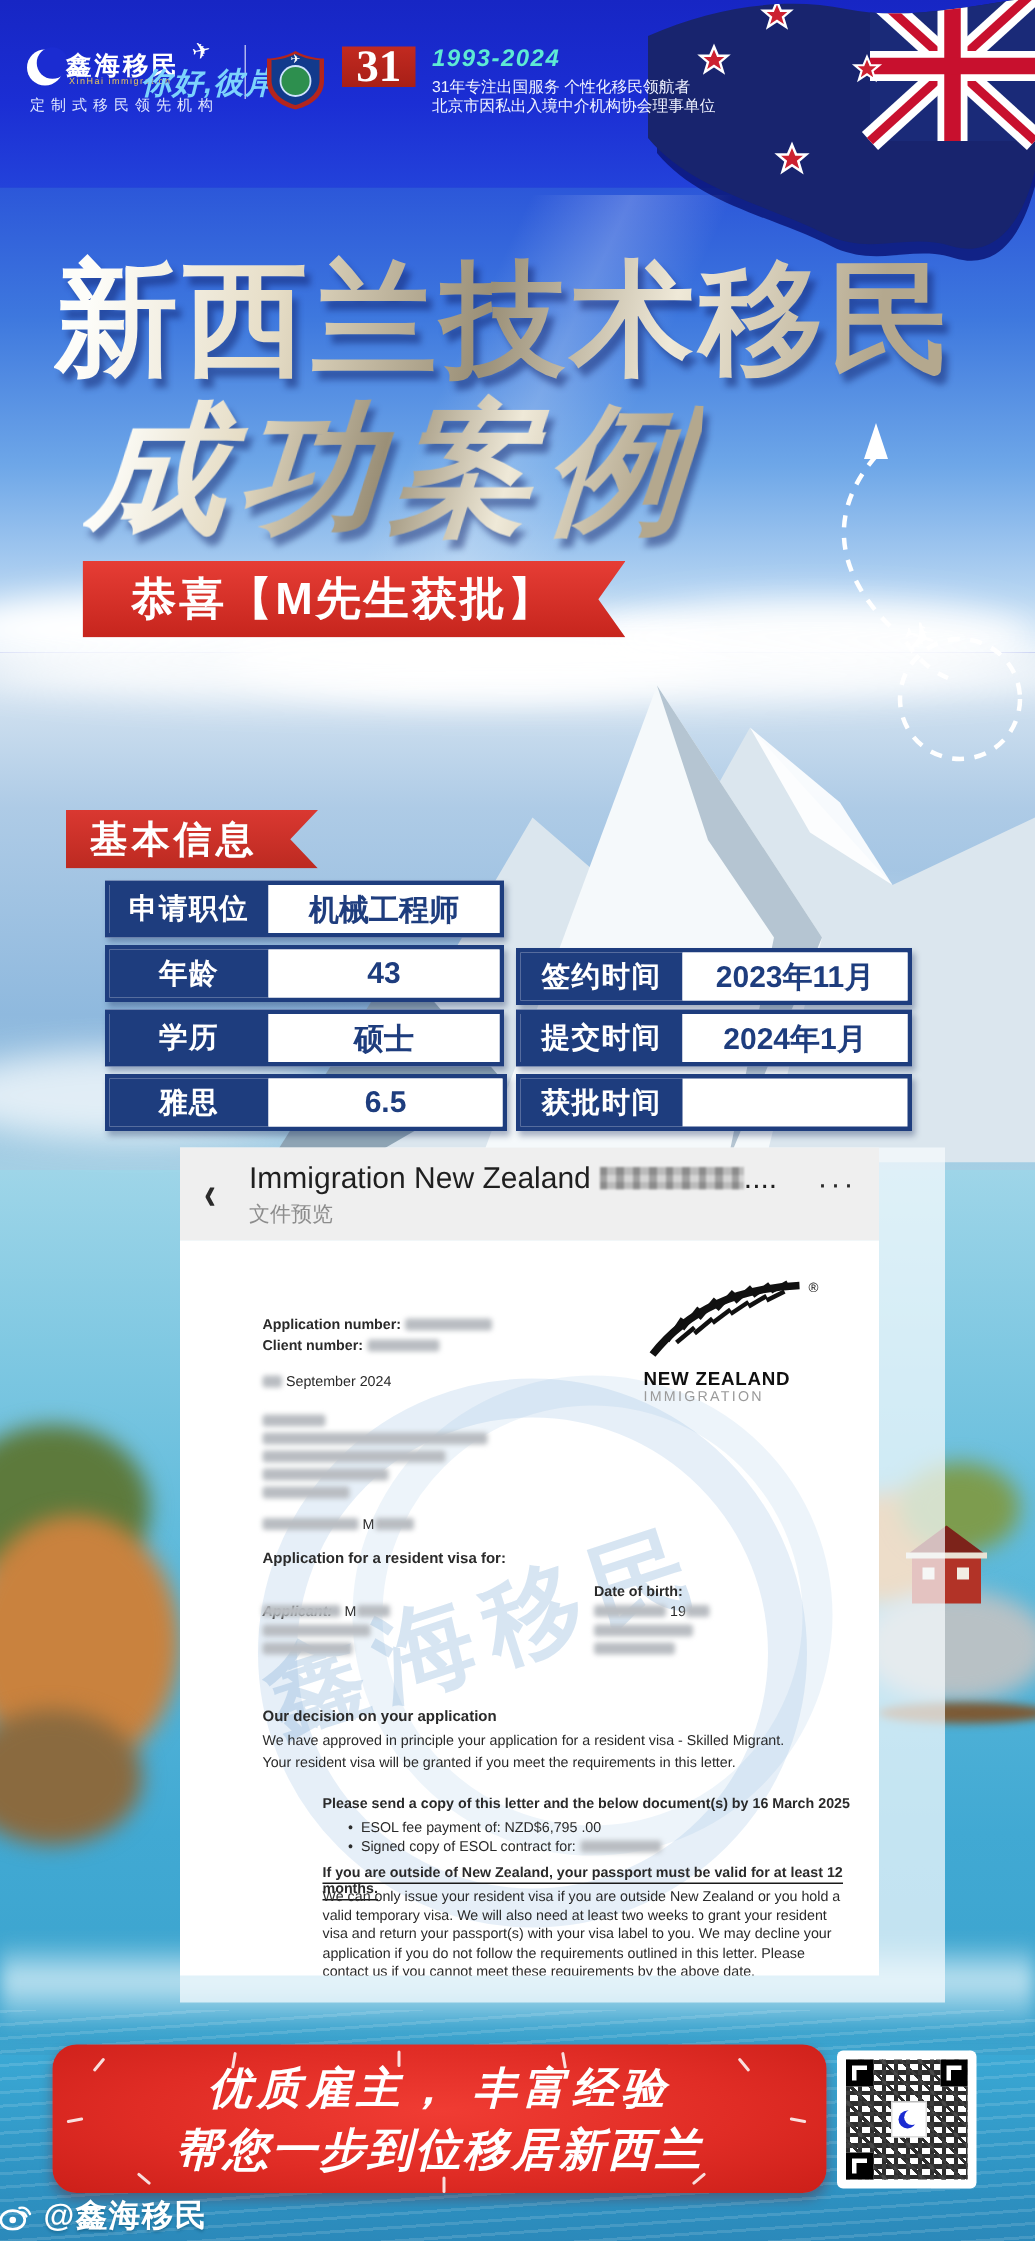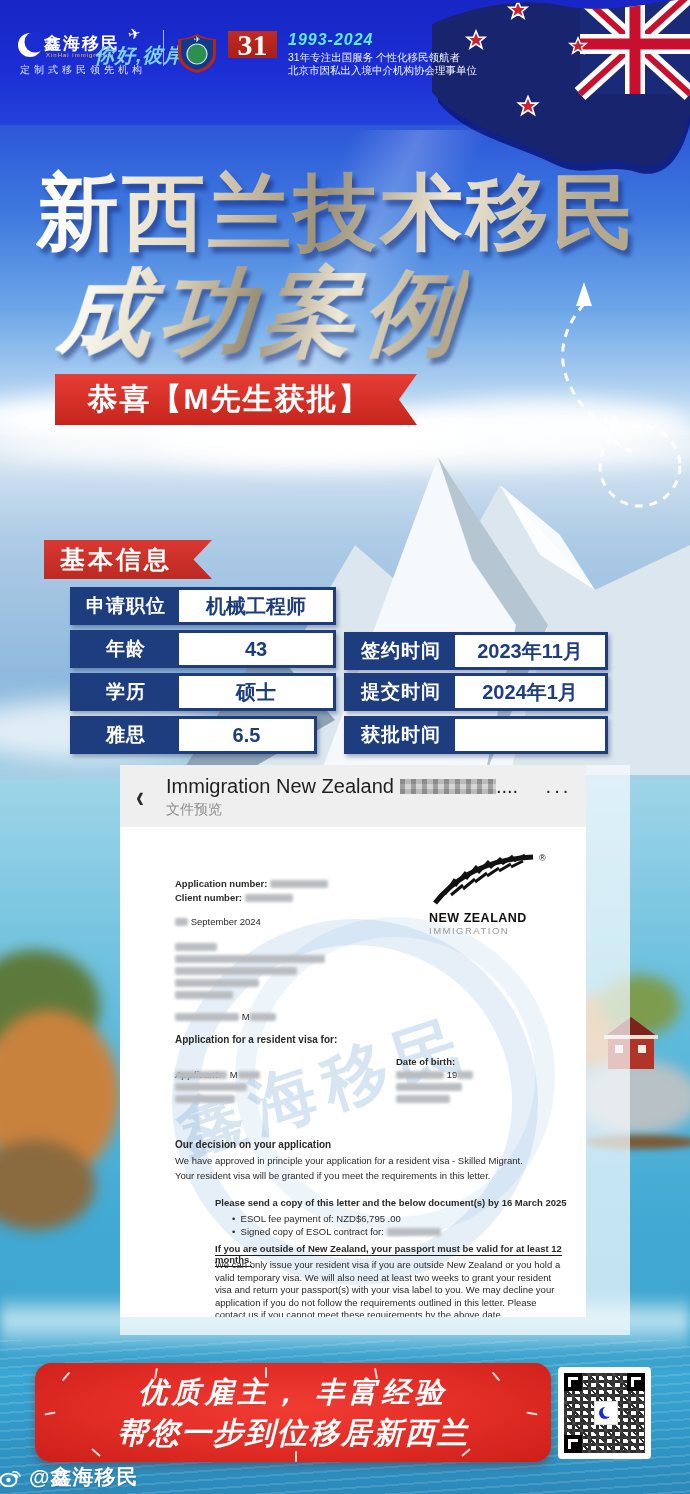--- a/index.html
+++ b/index.html
@@ -229,21 +229,21 @@
     <div class="val" style="flex:1;">机械工程师</div>
   </div>
   <div class="inforow" style="left:70px;top:630px;width:266px;">
     <div class="lab" style="width:106px;">年龄</div>
     <div class="val" style="flex:1;">43</div>
   </div>
   <div class="inforow" style="left:70px;top:673px;width:266px;">
     <div class="lab" style="width:106px;">学历</div>
     <div class="val" style="flex:1;">硕士</div>
   </div>
-  <div class="inforow" style="left:70px;top:716px;width:247px;">
+  <div class="inforow" style="left:70px;top:716px;width:268px;">
     <div class="lab" style="width:106px;">雅思</div>
     <div class="val" style="flex:1;">6.5</div>
   </div>
 
   <div class="inforow" style="left:344px;top:632px;width:264px;">
     <div class="lab" style="width:108px;">签约时间</div>
     <div class="val" style="flex:1;">2023年11月</div>
   </div>
   <div class="inforow" style="left:344px;top:673px;width:264px;">
     <div class="lab" style="width:108px;">提交时间</div>

